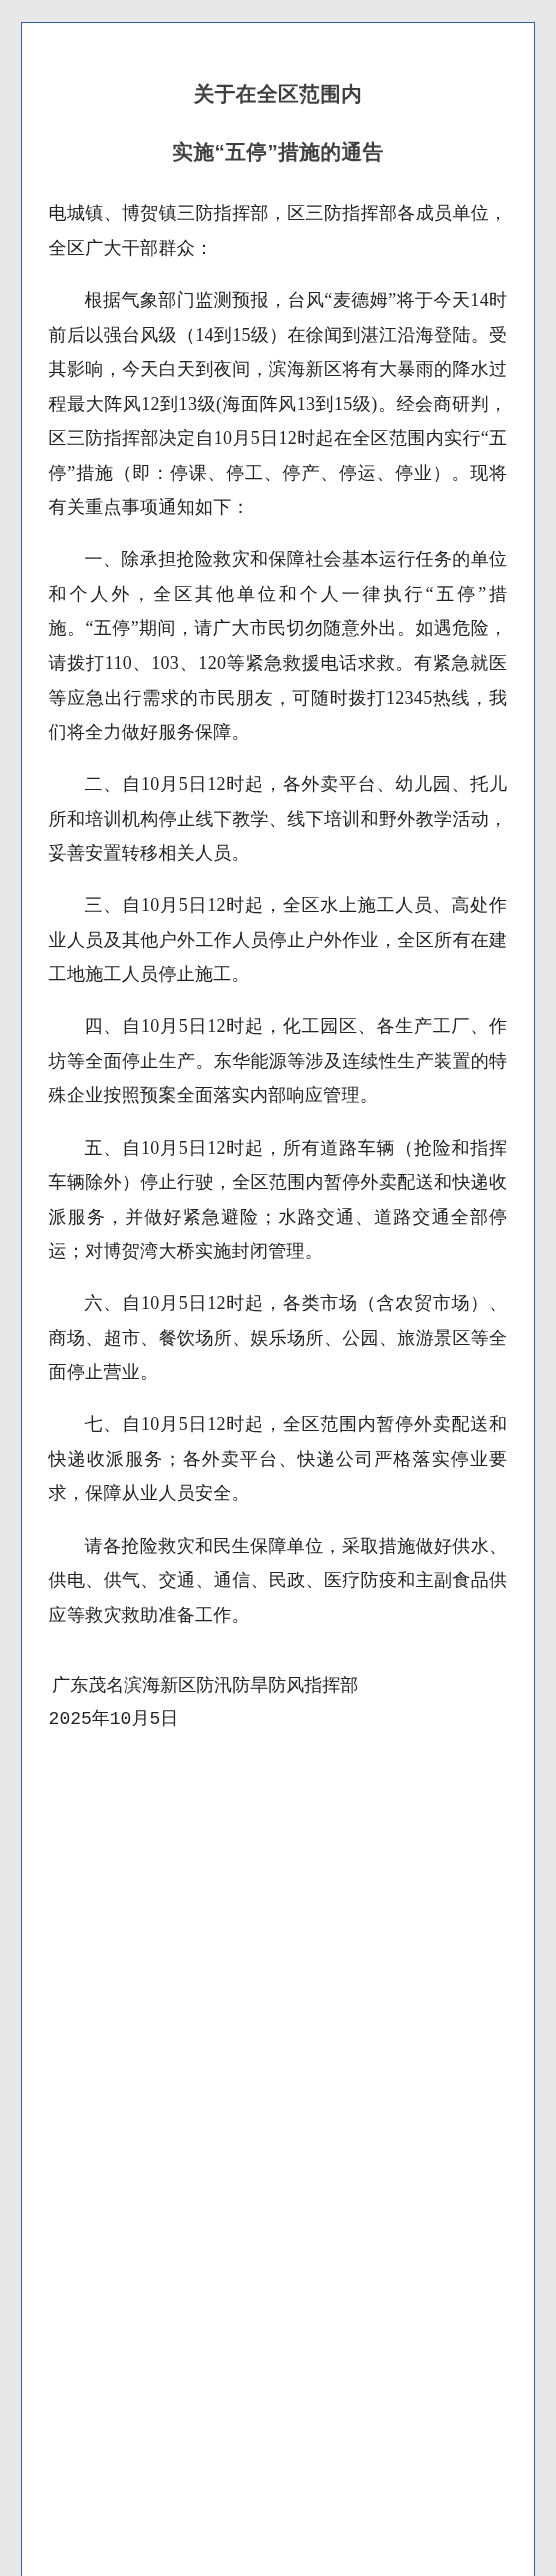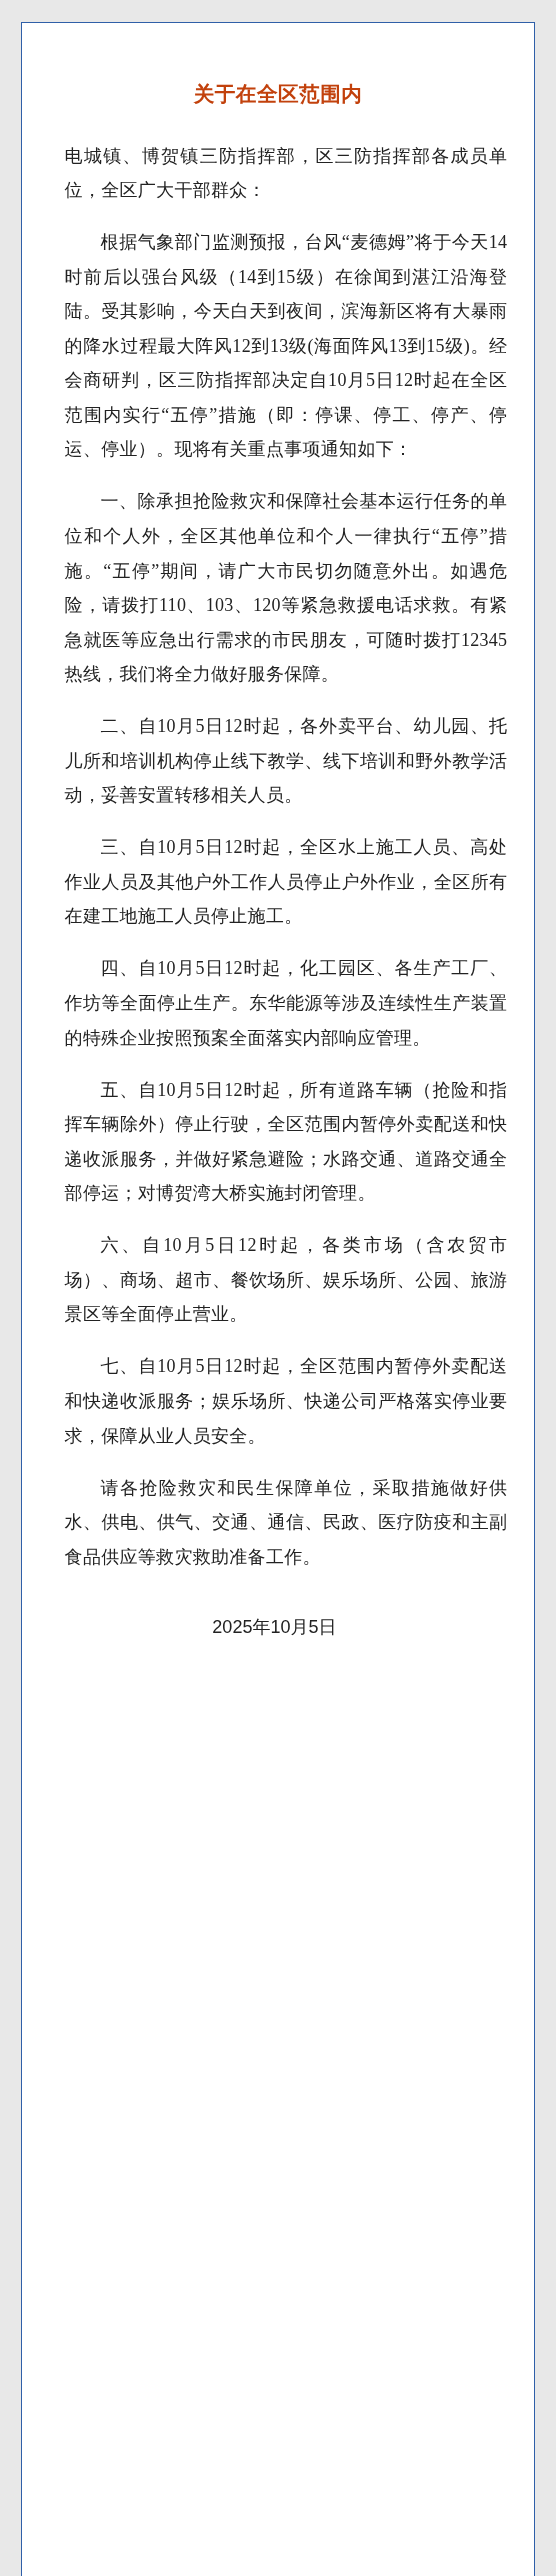--- a/index.html
+++ b/index.html
@@ -26,92 +26,94 @@
     box-sizing: border-box;
     padding: 29px 27px 36px 27px;
     min-height: 2607px;
   }
   .title-block {
     text-align: center;
     margin-bottom: 29px;
     margin-top: 12.4px;
   }
   .title-line {
-    color: #c2410c;
+    color: #404040;
     font-weight: bold;
     font-size: 20.6px;
     line-height: 1.55;
     letter-spacing: 0.5px;
     margin-top: 26px;
   }
   .body-text {
     color: #222222;
     font-size: 18px;
     line-height: 1.92;
     letter-spacing: 0.3px;
     text-align: justify;
     text-justify: inter-ideograph;
-    margin-left: 16px;
   }
   .para {
     margin: 0 0 17.5px 0;
   }
   .para.indent {
     text-indent: 2em;
     font-family: Liberation Serif, serif;
   }
   .signature {
     margin-top: 36px;
     font-size: 18px;
     color: #222222;
     line-height: 1.9;
   }
   .signature .org {
     text-align: left;
     padding-left: 0.2em;
   }
   .signature .date {
-    text-align: center;
+    text-align: left;
     padding-right: 0.4em;
+    font-family: Liberation Mono, monospace;
   }
 </style>
 </head>
 <body>
 
 <div class="page">
   <div class="card">
 
     <div class="title-block">
       <div class="title-line">关于在全区范围内</div>
+      <div class="title-line">实施“五停”措施的通告</div>
     </div>
 
     <div class="body-text">
 
       <p class="para">电城镇、博贺镇三防指挥部，区三防指挥部各成员单位，全区广大干部群众：</p>
 
       <p class="para indent">根据气象部门监测预报，台风“麦德姆”将于今天14时前后以强台风级（14到15级）在徐闻到湛江沿海登陆。受其影响，今天白天到夜间，滨海新区将有大暴雨的降水过程最大阵风12到13级(海面阵风13到15级)。经会商研判，区三防指挥部决定自10月5日12时起在全区范围内实行“五停”措施（即：停课、停工、停产、停运、停业）。现将有关重点事项通知如下：</p>
 
       <p class="para indent">一、除承担抢险救灾和保障社会基本运行任务的单位和个人外，全区其他单位和个人一律执行“五停”措施。“五停”期间，请广大市民切勿随意外出。如遇危险，请拨打110、103、120等紧急救援电话求救。有紧急就医等应急出行需求的市民朋友，可随时拨打12345热线，我们将全力做好服务保障。</p>
 
       <p class="para indent">二、自10月5日12时起，各外卖平台、幼儿园、托儿所和培训机构停止线下教学、线下培训和野外教学活动，妥善安置转移相关人员。</p>
 
       <p class="para indent">三、自10月5日12时起，全区水上施工人员、高处作业人员及其他户外工作人员停止户外作业，全区所有在建工地施工人员停止施工。</p>
 
       <p class="para indent">四、自10月5日12时起，化工园区、各生产工厂、作坊等全面停止生产。东华能源等涉及连续性生产装置的特殊企业按照预案全面落实内部响应管理。</p>
 
       <p class="para indent">五、自10月5日12时起，所有道路车辆（抢险和指挥车辆除外）停止行驶，全区范围内暂停外卖配送和快递收派服务，并做好紧急避险；水路交通、道路交通全部停运；对博贺湾大桥实施封闭管理。</p>
 
       <p class="para indent">六、自10月5日12时起，各类市场（含农贸市场）、商场、超市、餐饮场所、娱乐场所、公园、旅游景区等全面停止营业。</p>
 
-      <p class="para indent">七、自10月5日12时起，全区范围内暂停外卖配送和快递收派服务；娱乐场所、快递公司严格落实停业要求，保障从业人员安全。</p>
+      <p class="para indent">七、自10月5日12时起，全区范围内暂停外卖配送和快递收派服务；各外卖平台、快递公司严格落实停业要求，保障从业人员安全。</p>
 
       <p class="para indent">请各抢险救灾和民生保障单位，采取措施做好供水、供电、供气、交通、通信、民政、医疗防疫和主副食品供应等救灾救助准备工作。</p>
 
 
     </div>
 
     <div class="signature">
+      <div class="org">广东茂名滨海新区防汛防旱防风指挥部</div>
       <div class="date">2025年10月5日</div>
     </div>
 
   </div>
 </div>
 
 
 </body></html>

